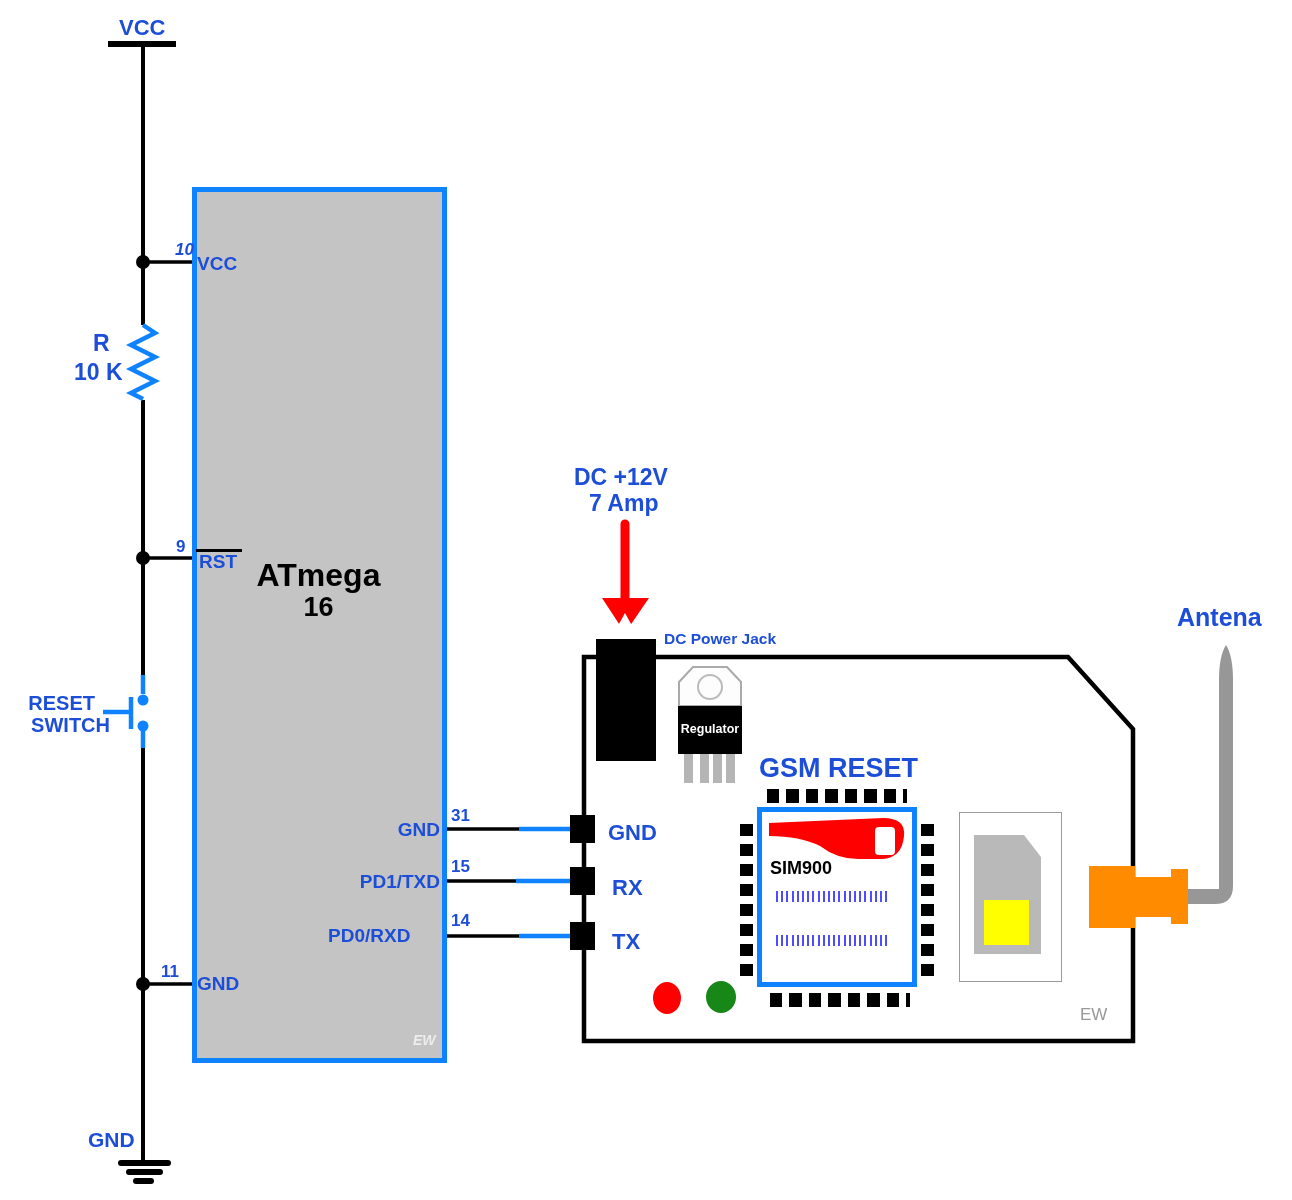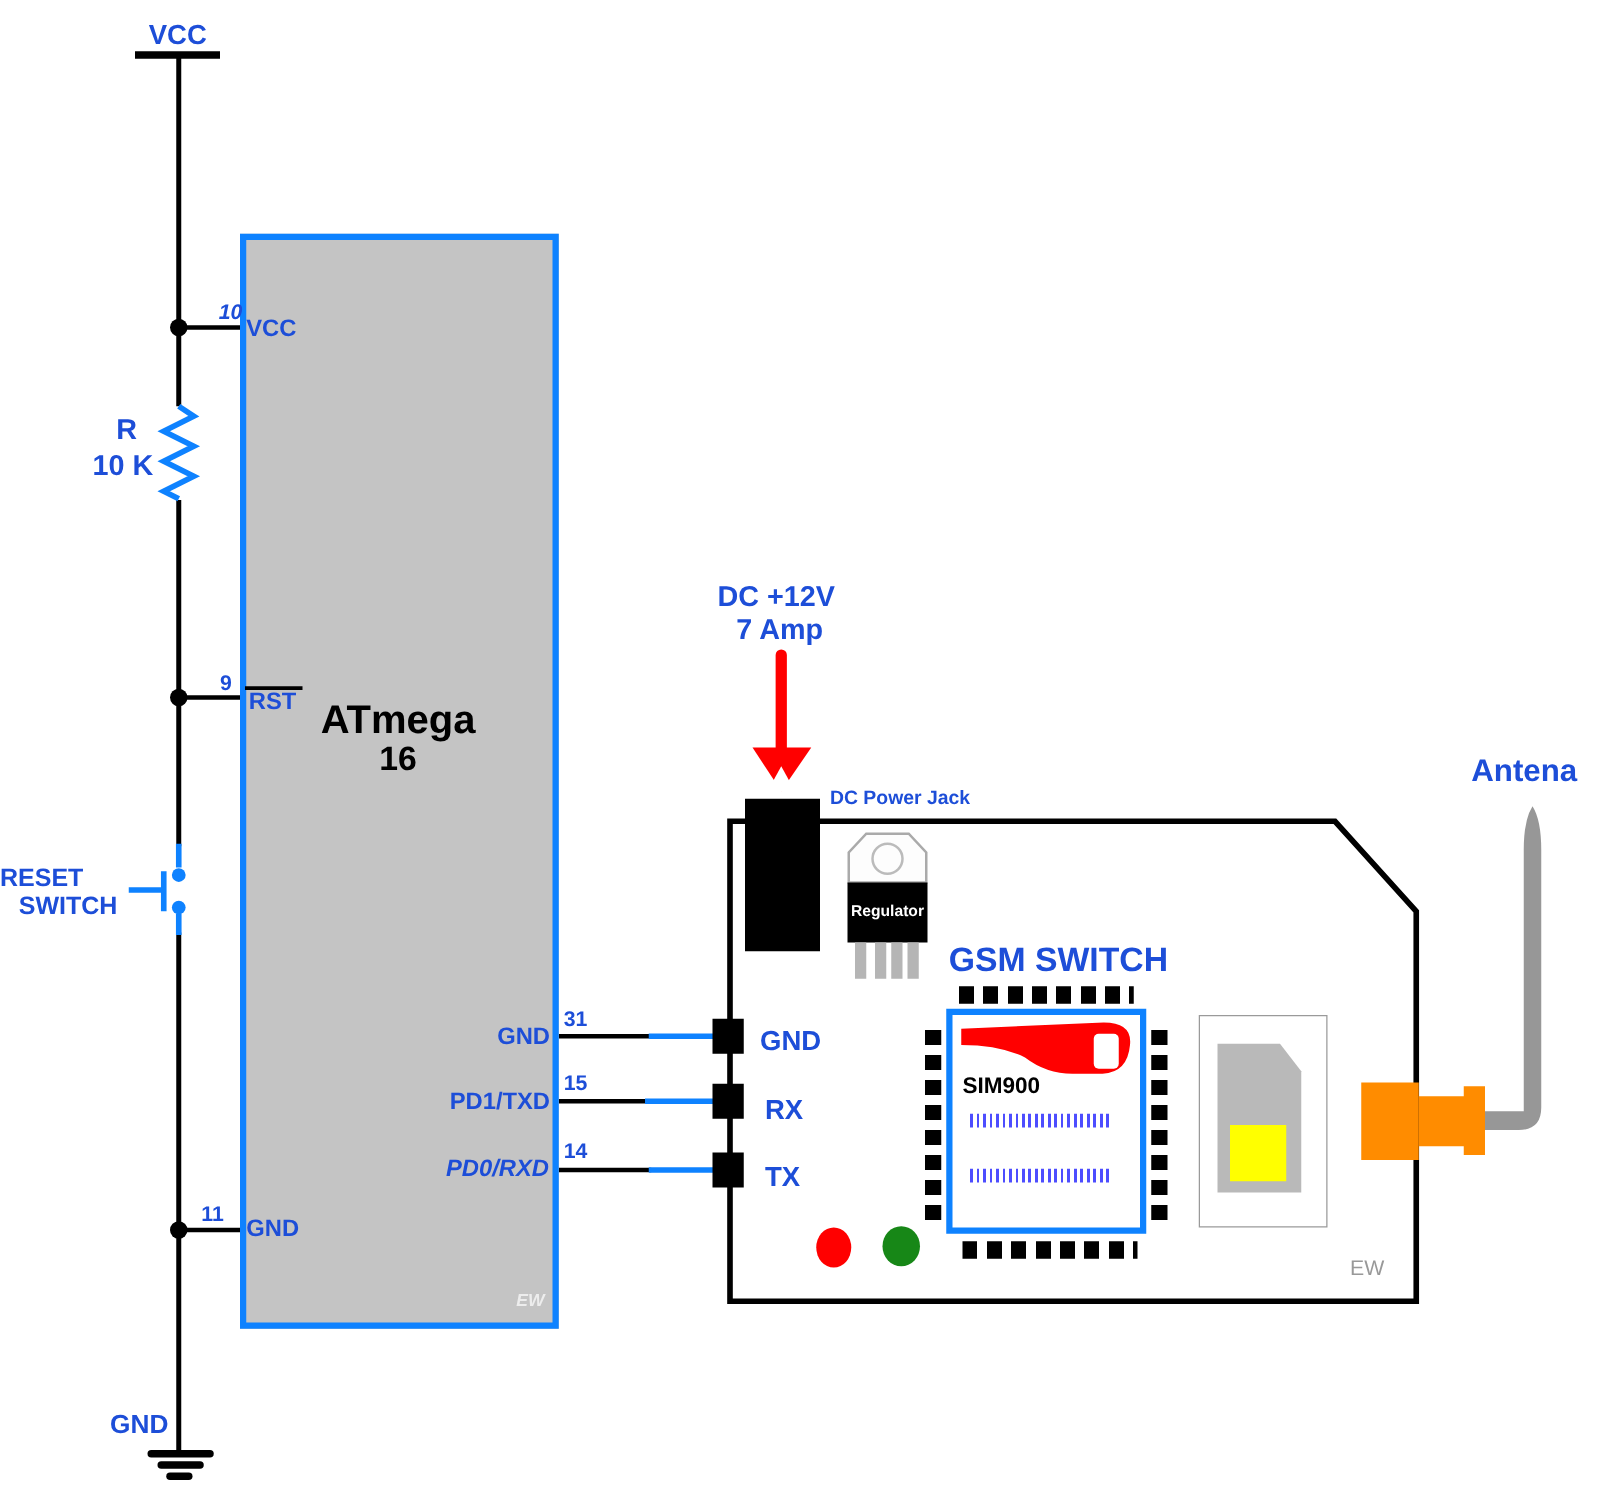--- a/index.html
+++ b/index.html
@@ -45,21 +45,21 @@
   
   .simcard{position:absolute;left:959px;top:812px;width:101px;height:168px;background:#fff;border:1.5px solid #9a9a9a;z-index:3;}
 
   .gsm-title{font-size:27px;}
   .big{font-size:23px;}
   .ant-lbl{font-size:25px;}
   .gnd-rx-tx{font-size:22px;}
   .jack-lbl{font-size:15.5px;}
   .reg-lbl{position:absolute;left:678px;top:722px;width:64px;text-align:center;color:#fff;font-size:12.5px;font-weight:bold;z-index:5;}
   .small-top{font-size:22px;}
-  .reset-lbl{width:95px;text-align:left;font-size:20px;line-height:21px;}
+  .reset-lbl{width:95px;text-align:right;font-size:20px;line-height:21px;}
 </style>
 </head>
 <body>
 
 <div id="stage">
 
   <svg id="wiring" width="1292" height="1200">
 
     <g>
       <line x1="108" y1="44" x2="176" y2="44" stroke="#000" stroke-width="6"></line>
@@ -168,27 +168,27 @@
   <div class="lbl pin-num" style="left:451px;top:806px;">31</div>
   <div class="lbl pin-num" style="left:451px;top:857px;">15</div>
   <div class="lbl pin-num" style="left:451px;top:911px;">14</div>
 
   <div class="lbl pin-lbl" style="left:197px;top:253px;">VCC</div>
   <div class="rst-overline"></div>
   <div class="lbl pin-lbl" style="left:199px;top:551px;">RST</div>
   <div class="lbl pin-lbl" style="left:197px;top:973px;">GND</div>
   <div class="lbl pin-lbl" style="left:340px;top:819px;width:100px;text-align:right;">GND</div>
   <div class="lbl pin-lbl" style="left:340px;top:871px;width:100px;text-align:right;">PD1/TXD</div>
-  <div class="lbl pin-lbl" style="left:348px;top:925px;width:100px;text-align:center;font-style:italic;">PD0/RXD</div>
+  <div class="lbl pin-lbl" style="left:328px;top:925px;width:100px;text-align:left;">PD0/RXD</div>
 
   <div class="lbl big" style="left:574px;top:464px;">DC +12V</div>
   <div class="lbl big" style="left:589px;top:490px;">7 Amp</div>
   <div class="lbl jack-lbl" style="left:664px;top:630px;">DC Power Jack</div>
   <div class="reg-lbl">Regulator</div>
-  <div class="lbl gsm-title" style="left:759px;top:753px;">GSM SWITCH</div>
+  <div class="lbl gsm-title" style="left:759px;top:753px;">GSM RESET</div>
   <div class="lbl gnd-rx-tx" style="left:608px;top:820px;">GND</div>
   <div class="lbl gnd-rx-tx" style="left:612px;top:875px;">RX</div>
   <div class="lbl gnd-rx-tx" style="left:612px;top:929px;">TX</div>
   <div class="lbl ant-lbl" style="left:1177px;top:603px;">Antena</div>
   <div class="watermark-gsm">EW</div>
 
   <div class="pads-h" style="left:767px;top:789px;width:140px;"></div>
   <div class="pads-h" style="left:770px;top:993px;width:140px;"></div>
   <div class="pads-v" style="left:740px;top:824px;height:156px;"></div>
   <div class="pads-v" style="left:921px;top:824px;height:156px;"></div>

